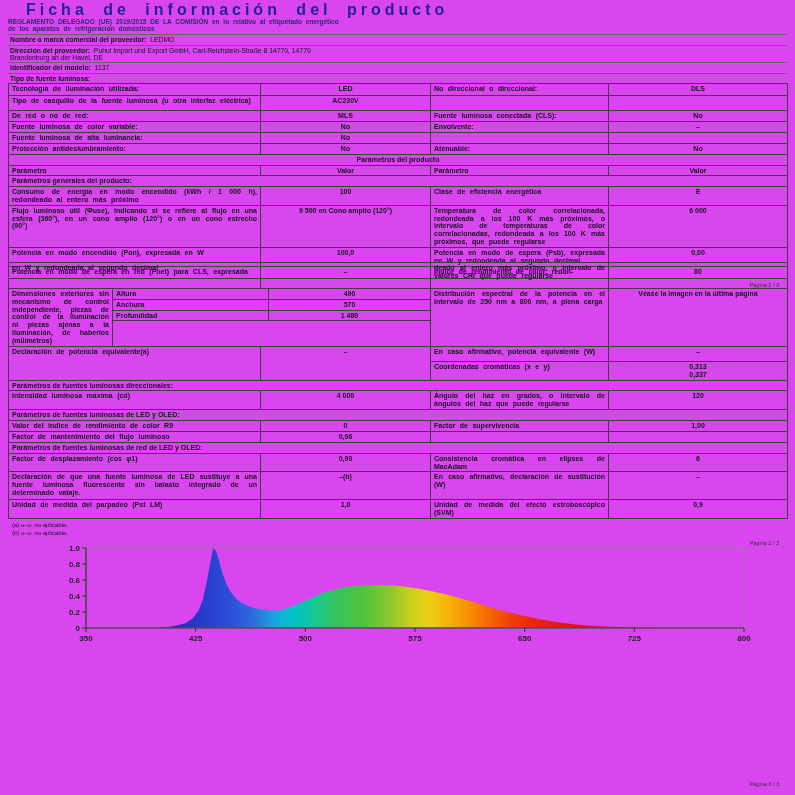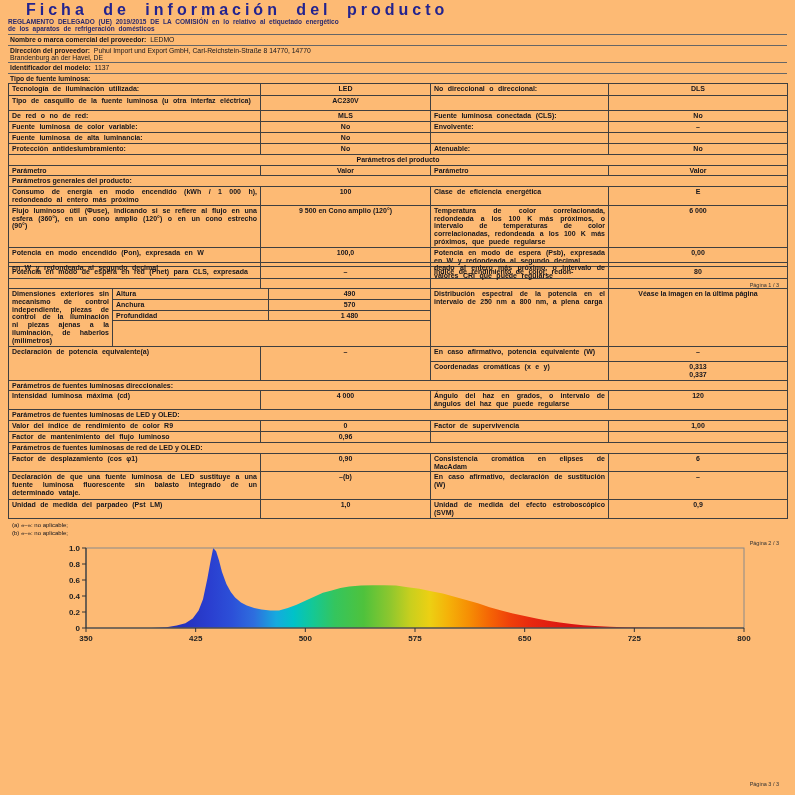--- a/index.html
+++ b/index.html
@@ -1,16 +1,16 @@
 <!DOCTYPE html>
 <html><head>
 <meta charset="utf-8">
 <style>
   html,body{margin:0;padding:0;background:#ffffff;}
-  .sheet{position:relative;width:795px;height:795px;background:#fdba74;overflow:hidden;
+  .sheet{position:relative;width:795px;height:795px;background:#d946ef;overflow:hidden;
          font-family:"Liberation Sans",sans-serif;color:#15151c;}
   
   #sec1{position:absolute;top:0;left:0;width:795px;}
   .doc-title{font-size:16px;font-weight:bold;color:#23238f;letter-spacing:4px;word-spacing:7px;
              margin:2px 8px 0 26px;line-height:15px;white-space:nowrap;}
   .regl{font-size:6.5px;font-weight:bold;color:#2a2a6e;margin:1px 8px 0 8px;line-height:1.08;
         border-bottom:1px solid #666;padding-bottom:2px;word-spacing:2px;}
   .hrow{font-size:6.8px;margin:0 8px;padding:1px 2px;border-bottom:1px solid #666;line-height:1.1;}
   .hrow.noline{border-bottom:none;}
   .hl{font-weight:bold;}

